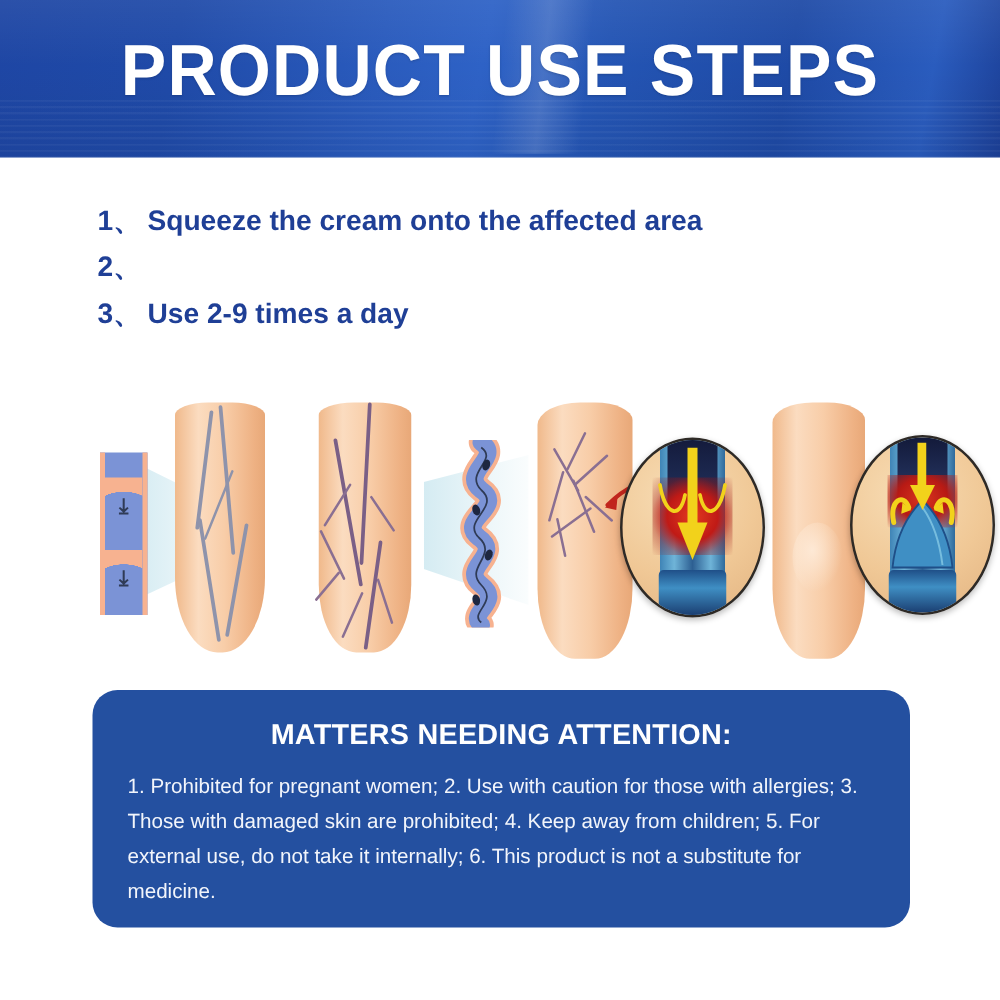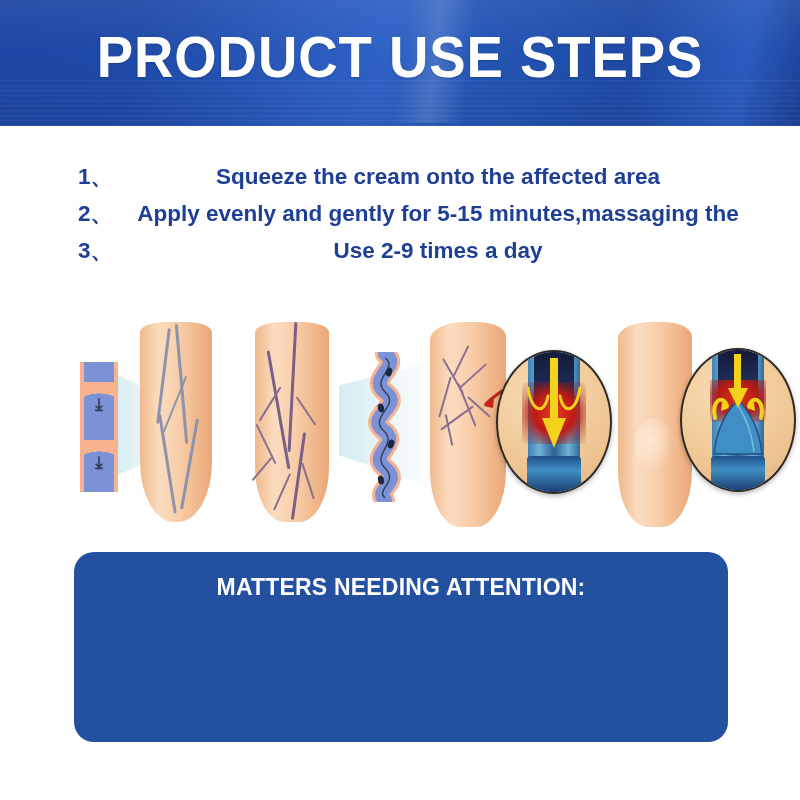--- a/index.html
+++ b/index.html
@@ -94,21 +94,20 @@
     line-height: 37px;
   }
   .step-num {
     width: 40px;
     flex: 0 0 40px;
     color: #1f3f96;
   }
   .step-text {
     flex: 1 1 auto;
     color: #1f3f96;
-    text-align: center;
   }
 
   
   .illus {
     position: absolute;
     left: 62px;
     top: 322px;
     width: 720px;
     height: 210px;
   }
@@ -217,21 +216,20 @@
 <div class="steps">
 
   <div class="step-row">
     <div class="step-num">1、</div>
     <div class="step-text">Squeeze the cream onto the affected area</div>
   </div>
 
   <div class="step-row">
     <div class="step-num">2、</div>
     <div class="step-text">
-      <div>Apply evenly and gently for 5-15 minutes,massaging the</div>
     </div>
   </div>
 
   <div class="step-row">
     <div class="step-num">3、</div>
     <div class="step-text">Use 2-9 times a day</div>
   </div>
 
 </div>
 
@@ -363,13 +361,14 @@
       </svg>
       <div style="position:absolute; left:50%; transform:translateX(-50%); bottom:0; width:54px; height:34px;
                   background: linear-gradient(180deg,#1f4f88 0%,#3f8fc4 40%,#1b3f72 100%); border-radius:4px 4px 0 0;"></div>
     </div>
   </div>
 
 </div>
 
 <div class="attention">
   <div class="attention-title">MATTERS NEEDING ATTENTION:</div>
+  <div class="attention-body">1. Prohibited for pregnant women; 2. Use with caution for those with allergies; 3. Those with damaged skin are prohibited; 4. Keep away from children; 5. For external use, do not take it internally; 6. This product is not a substitute for medicine.</div>
 </div>
 
 </body></html>

